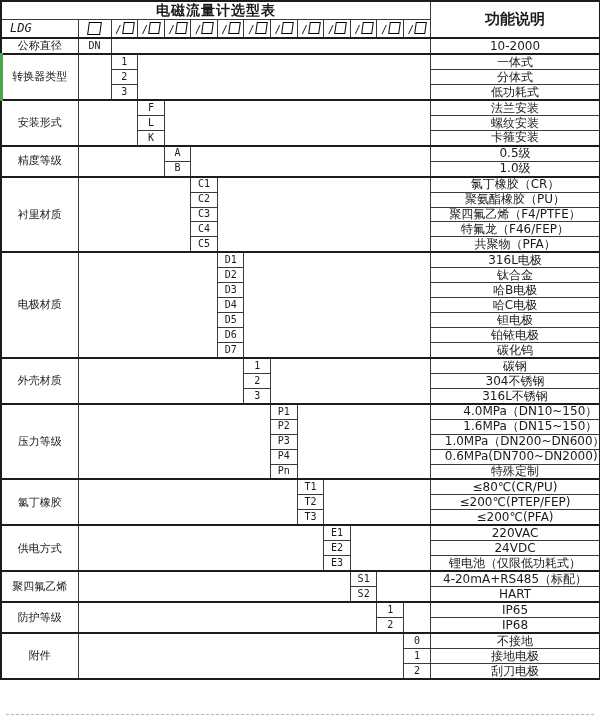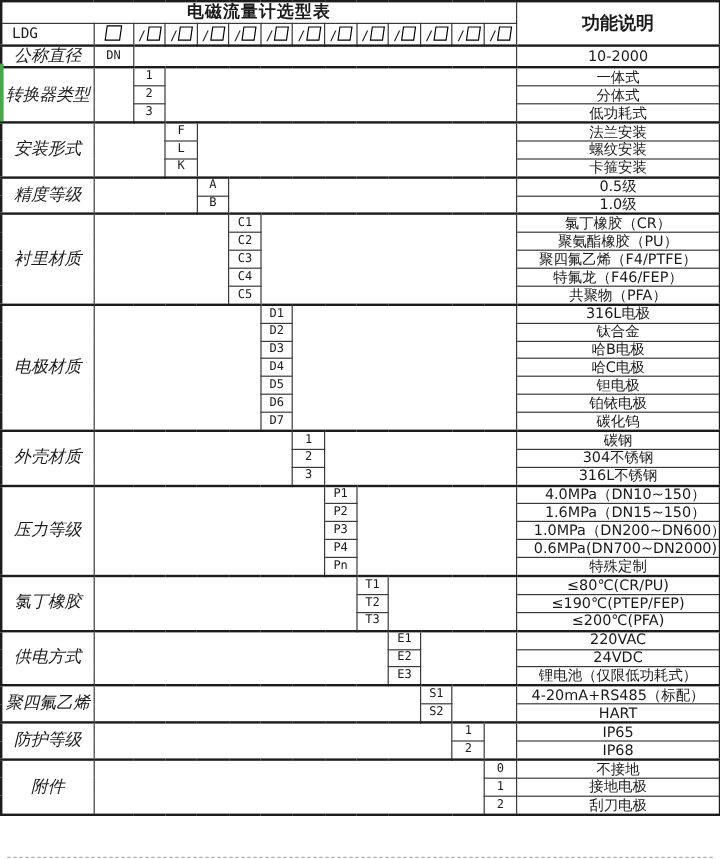--- a/index.html
+++ b/index.html
@@ -5,26 +5,26 @@
   html,body{margin:0;padding:0;background:#ffffff;}
   .page{position:relative;width:600px;height:716px;background:#fff;
         font-family:"DejaVu Sans","DejaVu Sans Mono",sans-serif;color:#1a1a1a;}
   table.sel{border-collapse:collapse;table-layout:fixed;width:599px;height:680px;
             margin:0;border:2px solid #1c1c1c;}
   td{border:1px solid #3a3a3a;padding:0 2px;font-size:12px;text-align:center;
      white-space:nowrap;overflow:hidden;line-height:1.05;}
   td.title{font-size:14px;font-weight:bold;letter-spacing:1px;}
   td.fhdr{font-size:15px;font-weight:bold;}
   td.ldg{text-align:left;padding-left:8px;font-family:"DejaVu Sans Mono",monospace;
-         font-size:12px;}
-  td.lbl{font-size:14px;font-style:italic;}
+         font-size:12px;font-style:italic;}
+  td.lbl{font-size:11px;}
   td.code{font-family:"DejaVu Sans Mono",monospace;font-size:10px;padding:0 1px;}
   td.slot{font-family:"DejaVu Sans Mono",monospace;font-size:11px;padding:0;}
   td.desc{font-size:12px;}
-  td.desc.left{text-align:center;padding-left:14px;}
+  td.desc.left{text-align:right;padding-left:14px;}
   td.gap{border-top:1px solid #3a3a3a;border-bottom:1px solid #3a3a3a;}
   tr.sec td{border-top:2px solid #1c1c1c;}
   tr.hdr td{height:17px;}
   .bx{display:inline-block;width:9px;height:10px;border:1px solid #000;
       vertical-align:-1px;transform:skewX(-8deg);background:#fff;}
   .bx-lg{width:11px;height:11px;vertical-align:-2px;}
   .sl{display:inline-block;margin-right:1px;}
   .green-marker{position:absolute;left:0;top:53px;width:3px;height:48px;z-index:3;}
   .bottom-gridline{position:absolute;left:6px;right:6px;bottom:1px;
                    border-top:1px dashed #b5b5b5;}
@@ -225,21 +225,21 @@
 
     <tr class="sec">
       <td class="lbl" rowspan="3">氯丁橡胶</td>
       <td class="gap" colspan="8" rowspan="3"></td>
       <td class="code">T1</td>
       <td class="gap" colspan="4" rowspan="3"></td>
       <td class="desc">≤80℃(CR/PU)</td>
     </tr>
     <tr>
           <td class="code">T2</td>
-        <td class="desc">≤190℃(PTEP/FEP)</td>
+        <td class="desc">≤200℃(PTEP/FEP)</td>
         </tr>
     <tr>
           <td class="code">T3</td>
         <td class="desc">≤200℃(PFA)</td>
         </tr>
 
     <tr class="sec">
       <td class="lbl" rowspan="3">供电方式</td>
       <td class="gap" colspan="9" rowspan="3"></td>
       <td class="code">E1</td>

